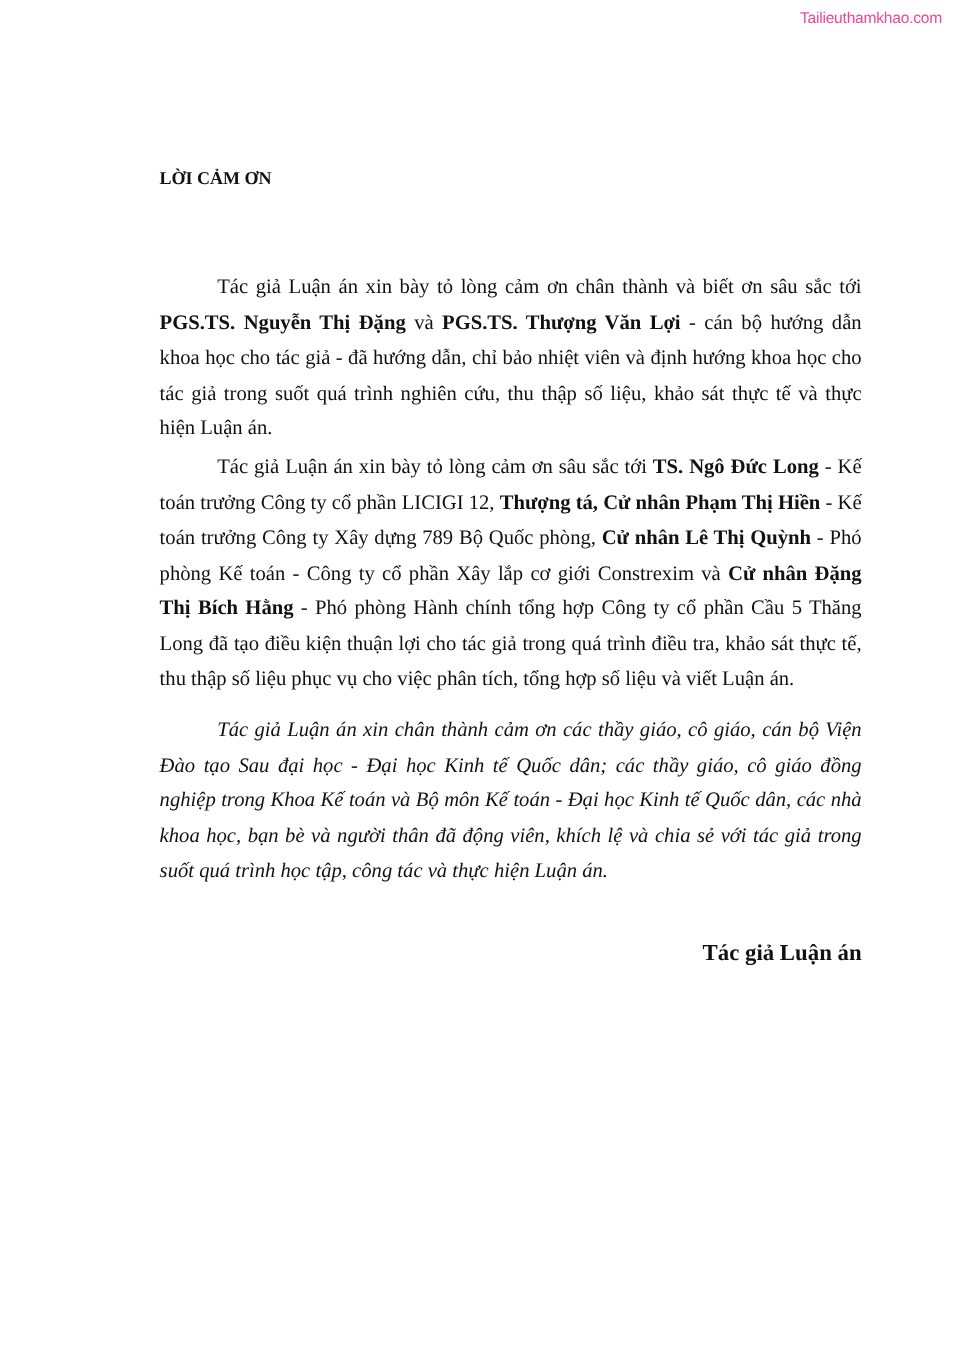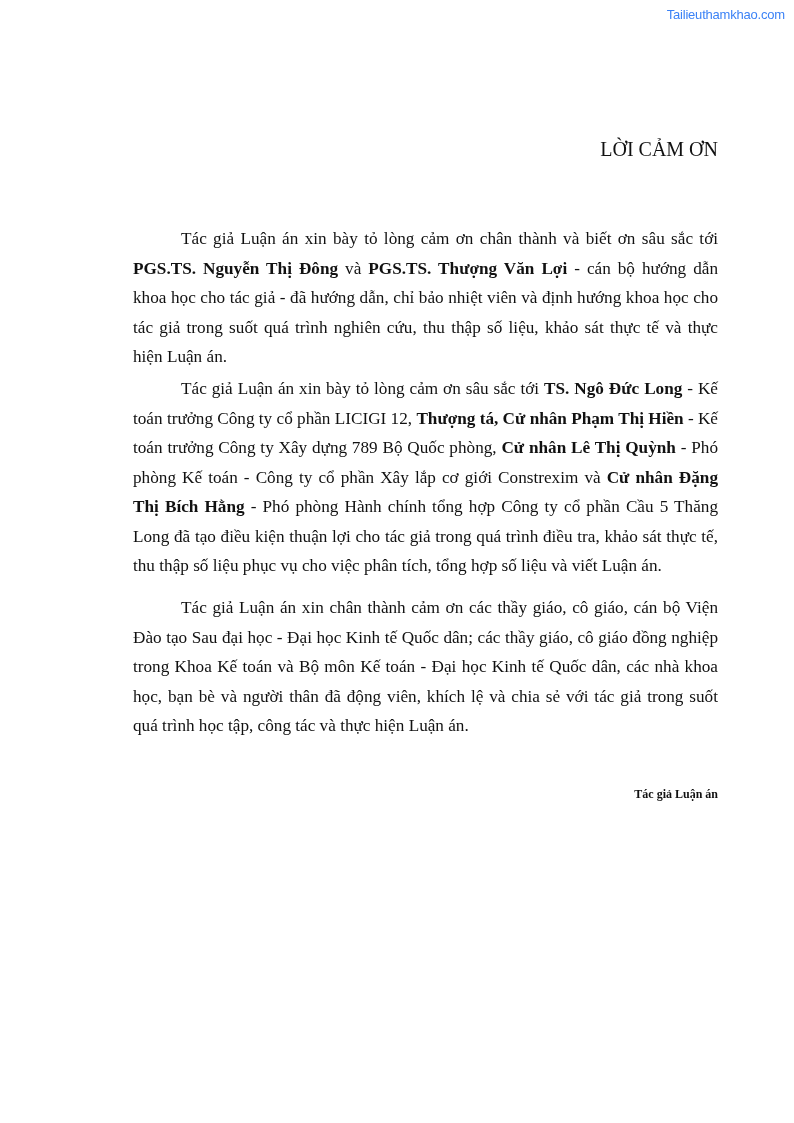--- a/index.html
+++ b/index.html
@@ -1,53 +1,53 @@
 <!DOCTYPE html>
 <html><head>
 <meta charset="utf-8">
 <style>
   html, body { margin: 0; padding: 0; background: #ffffff; }
   body { width: 794px; height: 1123px; position: relative; overflow: hidden; }
   .watermark {
     position: absolute; top: 7px; right: 9px;
     font-family: "Liberation Sans", sans-serif; font-size: 13px;
-    color: #3b82f6; letter-spacing: -0.2px;
+    color: #ec4899; letter-spacing: -0.2px;
   }
   .page {
     position: absolute; left: 133px; top: 0; width: 585px;
     font-family: "Liberation Serif", serif; color: #111111;
     font-size: 17.2px; line-height: 29.5px;
   }
   .title {
     position: absolute; top: 134px; left: 0; width: 585px;
-    text-align: right; font-weight: normal; font-size: 20px; line-height: 30px;
+    text-align: left; font-weight: bold; font-size: 15px; line-height: 30px;
   }
   .para {
     position: absolute; left: 0; width: 585px;
     text-align: justify; text-indent: 48px; margin: 0;
   }
   #p1 { top: 224px; }
   #p2 { top: 374px; }
-  #p3 { top: 593px; }
+  #p3 { top: 593px; font-style: italic; }
   b { font-weight: bold; }
   .signature {
     position: absolute; top: 780px; right: 0;
-    font-weight: bold; font-size: 12px;
+    font-weight: bold; font-size: 19px;
   }
 </style>
 </head>
 <body>
 
 <div class="watermark">Tailieuthamkhao.com</div>
 
 <div class="page">
   <div class="title">LỜI CẢM ƠN</div>
 
   <p class="para" id="p1">
-    <span>Tác giả Luận án xin bày tỏ lòng cảm ơn chân thành và biết ơn sâu sắc tới </span><b>PGS.TS. Nguyễn Thị Đông</b><span> và </span><b>PGS.TS. Thượng Văn Lợi</b><span>  - cán bộ hướng dẫn khoa học cho tác giả - đã hướng dẫn, chỉ bảo nhiệt viên và định hướng khoa học cho tác giả trong suốt quá trình nghiên cứu, thu thập số liệu, khảo sát thực tế và thực hiện Luận án.</span>
+    <span>Tác giả Luận án xin bày tỏ lòng cảm ơn chân thành và biết ơn sâu sắc tới </span><b>PGS.TS. Nguyễn Thị Đặng</b><span> và </span><b>PGS.TS. Thượng Văn Lợi</b><span>  - cán bộ hướng dẫn khoa học cho tác giả - đã hướng dẫn, chỉ bảo nhiệt viên và định hướng khoa học cho tác giả trong suốt quá trình nghiên cứu, thu thập số liệu, khảo sát thực tế và thực hiện Luận án.</span>
   </p>
 
   <p class="para" id="p2">
     <span>Tác giả Luận án xin bày tỏ lòng cảm ơn sâu sắc tới </span><b>TS. Ngô Đức Long</b><span> - Kế toán trưởng Công ty cổ phần LICIGI 12, </span><b>Thượng tá, Cử nhân Phạm Thị Hiền</b><span> - Kế toán trưởng Công ty Xây dựng 789 Bộ Quốc phòng, </span><b>Cử nhân Lê Thị Quỳnh</b><span> - Phó phòng Kế toán - Công ty cổ phần Xây lắp cơ giới Constrexim và </span><b>Cử nhân Đặng Thị Bích Hằng</b><span> - Phó phòng Hành chính tổng hợp Công ty cổ phần Cầu 5 Thăng Long đã tạo điều kiện thuận lợi cho tác giả trong quá trình điều tra, khảo sát thực tế, thu thập số liệu phục vụ cho việc phân tích, tổng hợp số liệu và viết Luận án.</span>
   </p>
 
   <p class="para" id="p3">
     <span>Tác giả Luận án xin chân thành cảm ơn các thầy giáo, cô giáo, cán bộ Viện Đào tạo Sau đại học - Đại học Kinh tế Quốc dân; các thầy giáo, cô giáo đồng nghiệp trong Khoa Kế toán và Bộ môn Kế toán - Đại học Kinh tế Quốc dân, các nhà khoa học, bạn bè và người thân đã động viên, khích lệ và chia sẻ với tác giả trong suốt quá trình học tập, công tác và thực hiện Luận án.</span>
   </p>
 

